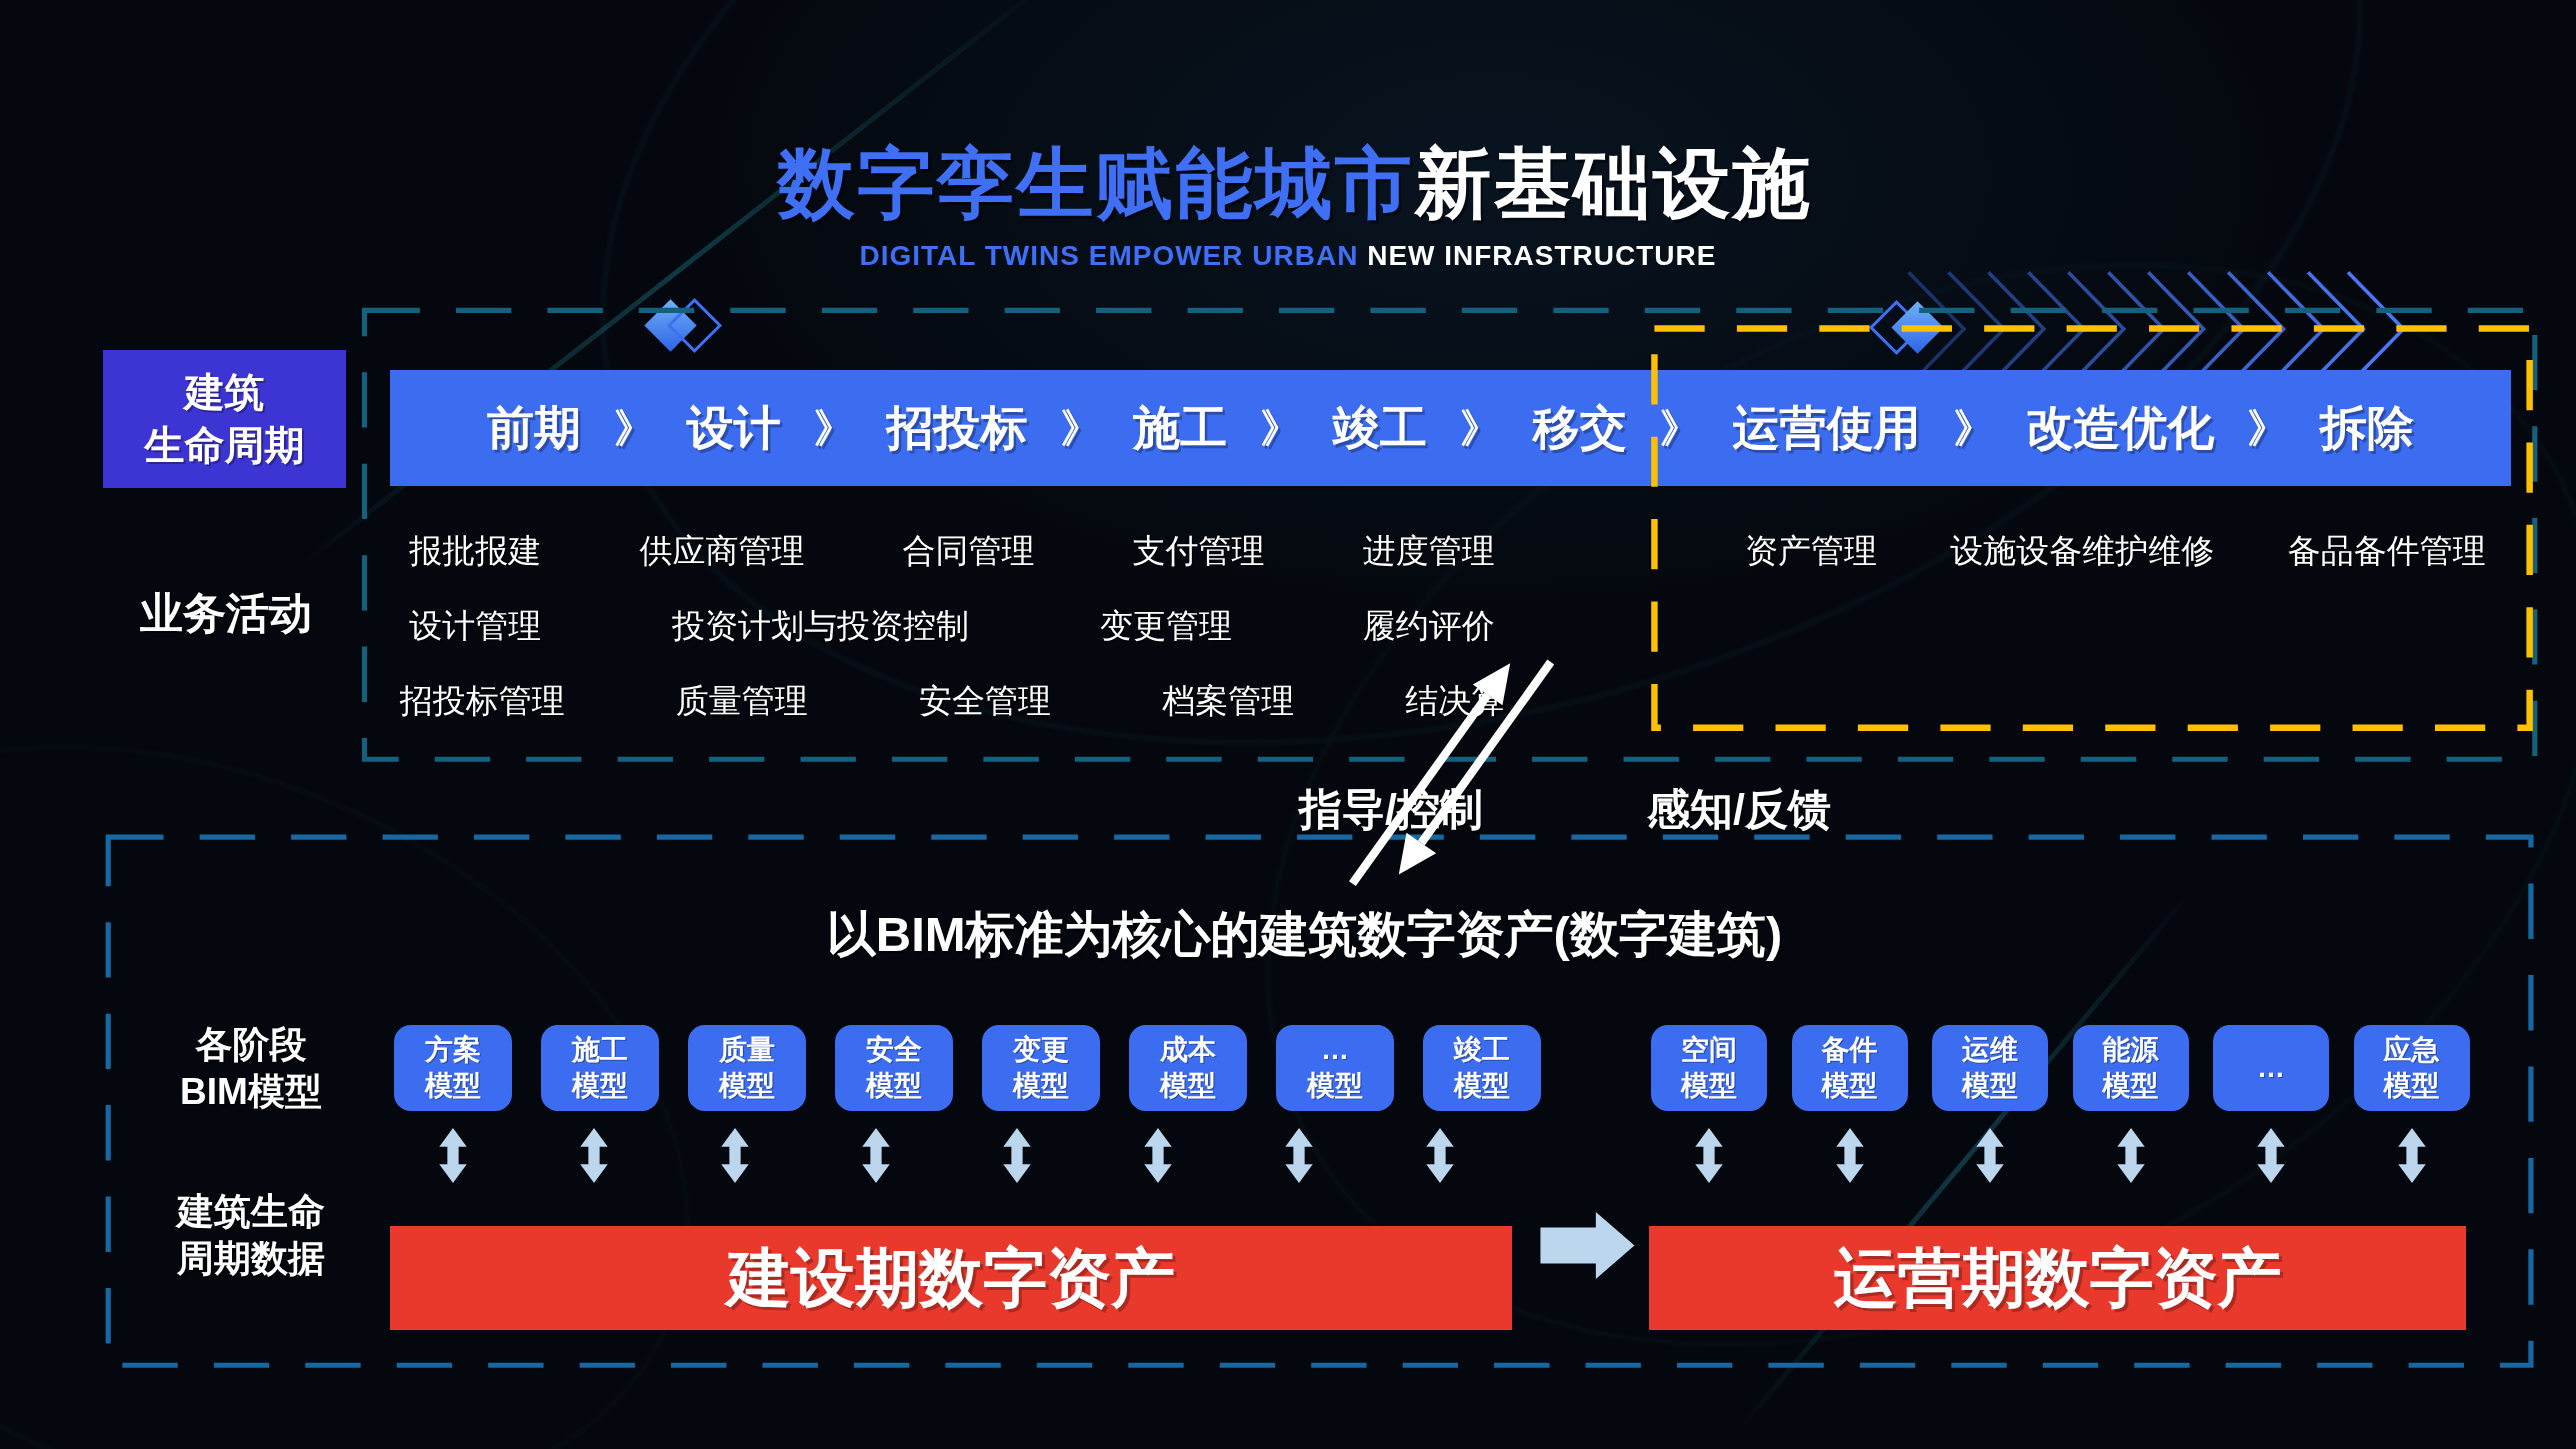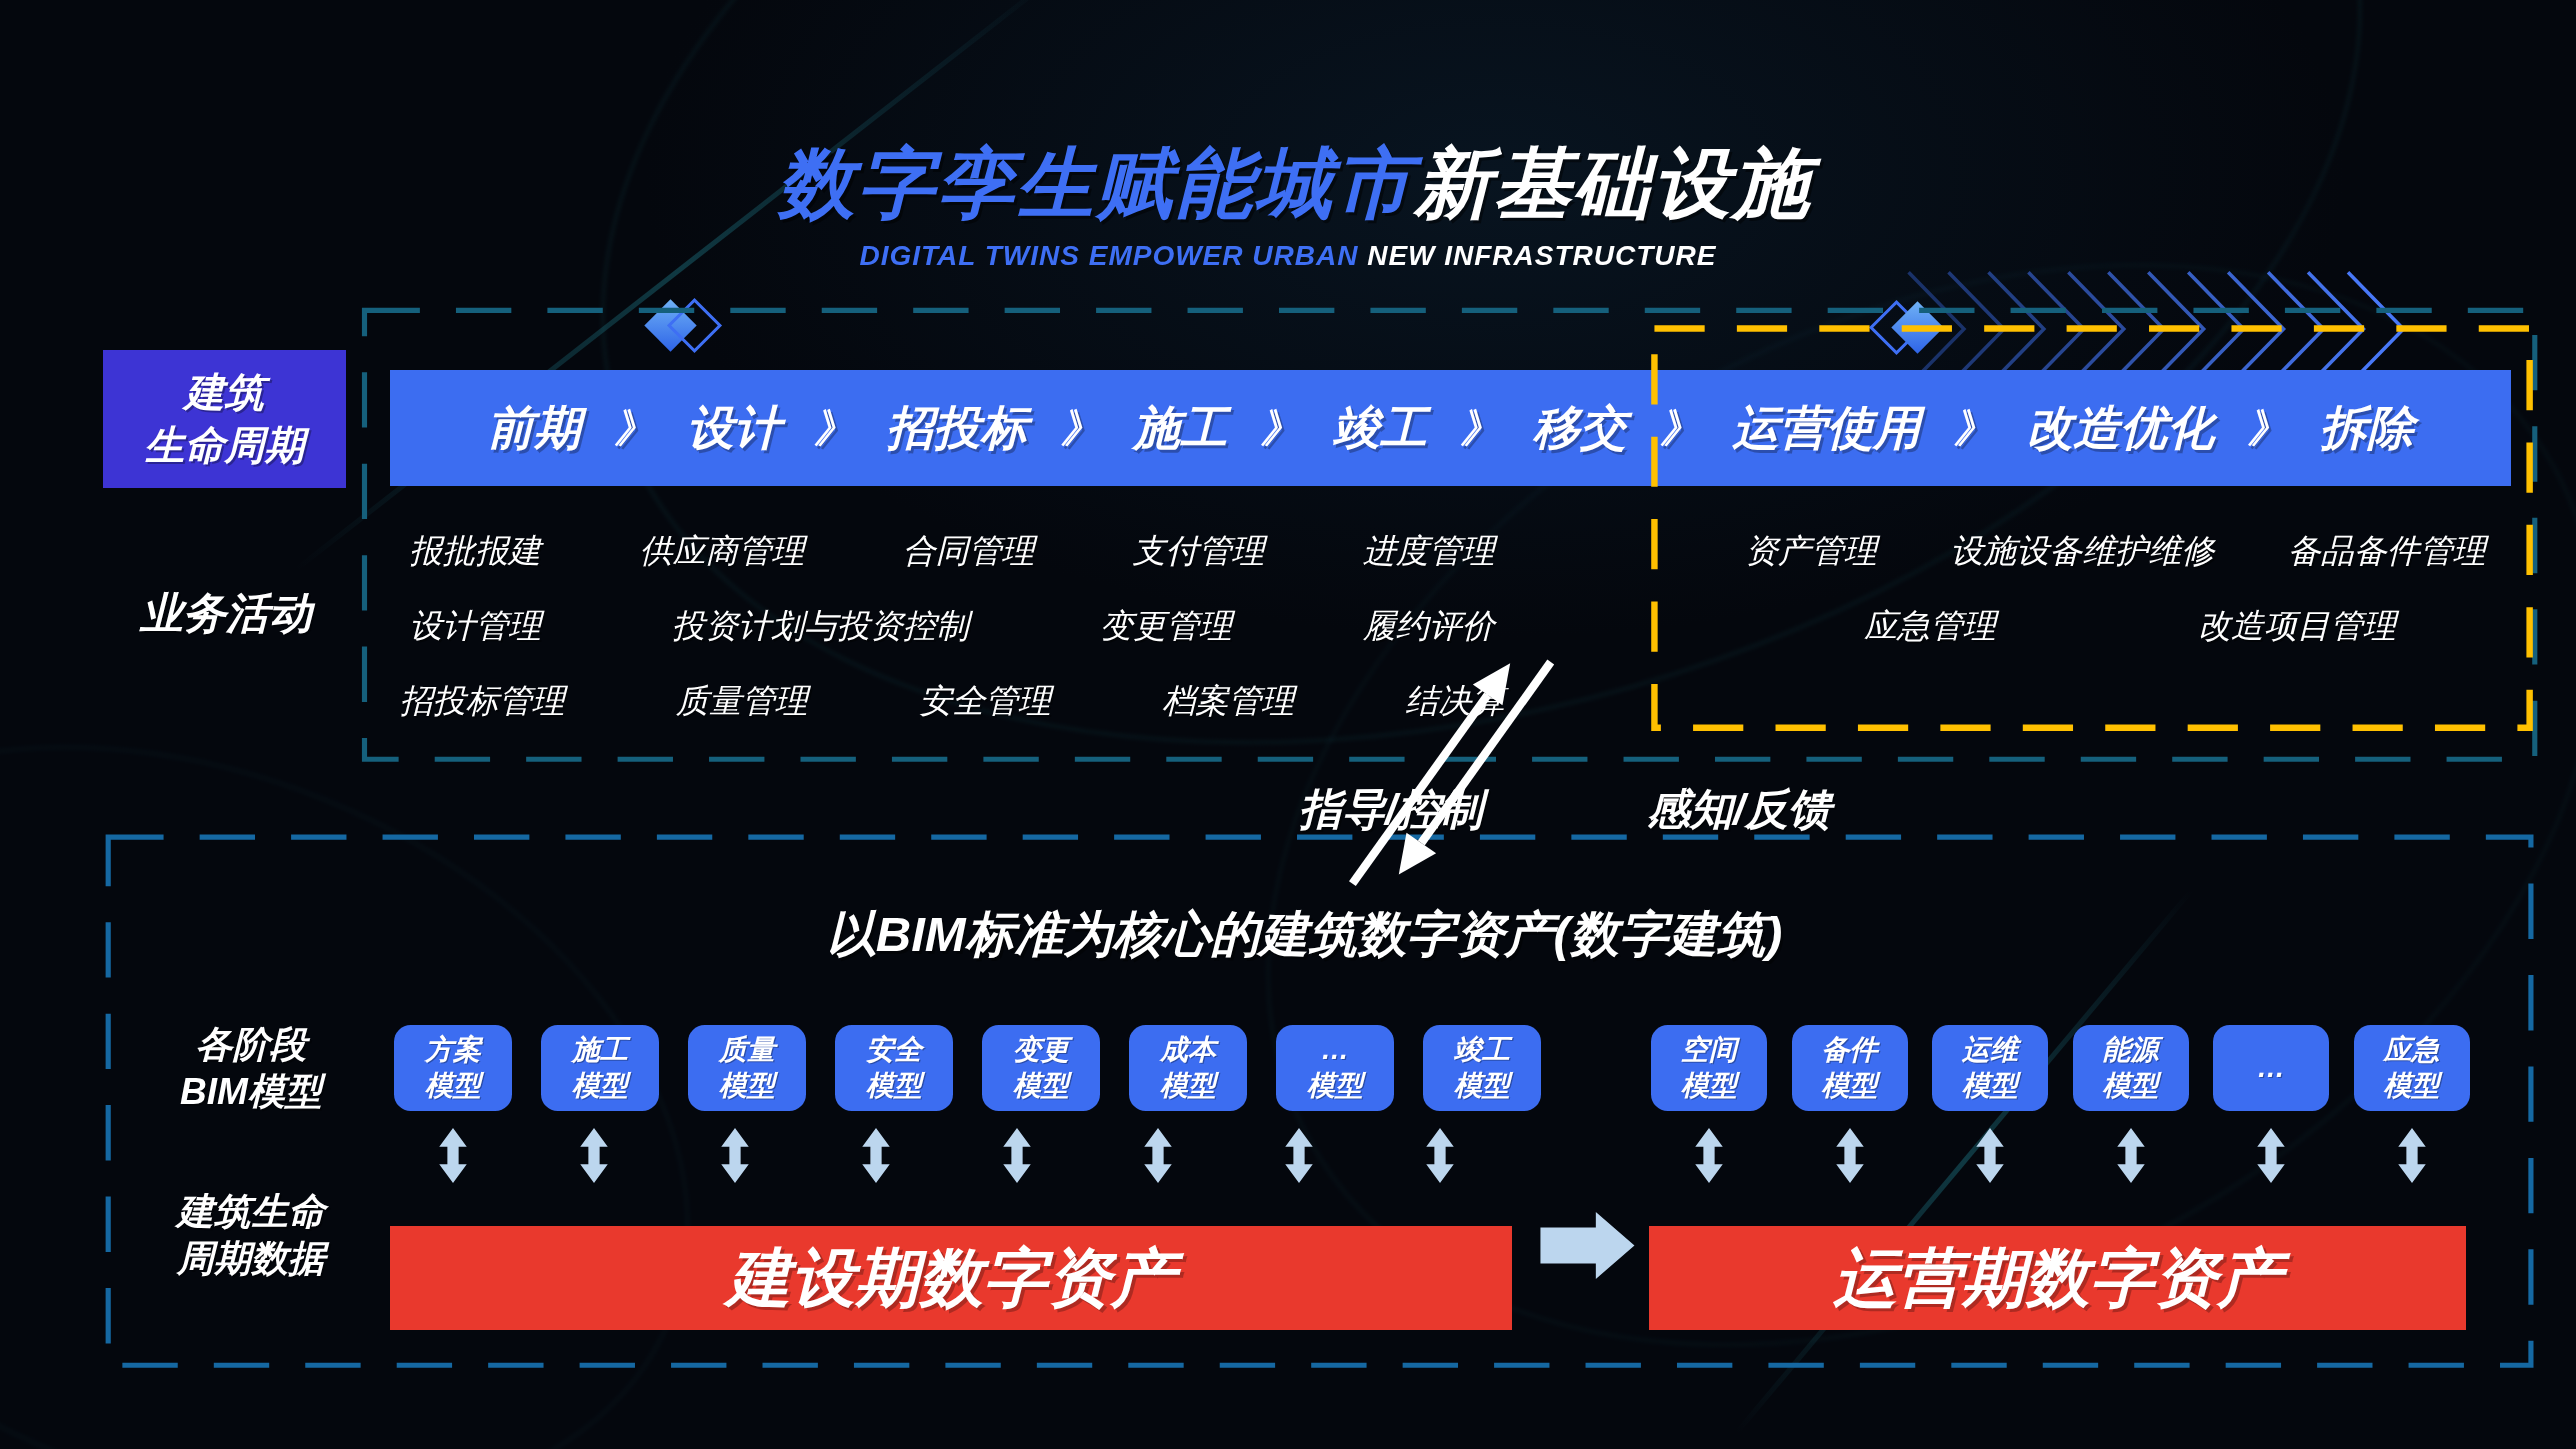--- a/index.html
+++ b/index.html
@@ -1,20 +1,20 @@
 <!DOCTYPE html>
 <html style="--accent: #3C6DF1; --title-blue: #3E6FF4; --indigo: #3D34D4; --red: #E9392D; --yellow: #FFC000; --teal-dash: #15607C; --blue-dash: #1568A2; --light-arrow: #BCD6EE;font-size:10.3px"><head>
 <meta charset="utf-8">
 <style>
   * { margin:0; padding:0; box-sizing:border-box; }
   html,body { width:2576px; height:1449px; background:#04070D; }
   body { font-family:"Liberation Sans","DejaVu Sans",sans-serif; color:#fff; }
   #stage { position:relative; width:2576px; height:1449px; overflow:hidden;
     background: radial-gradient(ellipse 1417px 773px at 58% 12%, #081420 0%, #04070D 60%),
-                #04070D; font-style: italic; }
+                #04070D; }
 
   
   .swirl { position:absolute; border-radius:50%; border:2.6px solid rgba(24,110,125,0.22); filter:blur(1.9px); }
   .swirl.s1 { width:1803px; height:1095px; left:580px; top:-386px; transform:rotate(-16deg); }
   .swirl.s2 { width:1417px; height:966px; left:1224px; top:322px; transform:rotate(-28deg); border-color:rgba(20,95,110,0.16); }
   .swirl.s3 { width:1030px; height:708px; left:-322px; top:773px; transform:rotate(22deg); border-color:rgba(20,95,110,0.14); }
   .streak { position:absolute; height:4.5px; background:linear-gradient(90deg,transparent,rgba(32,130,145,0.4),transparent); }
   .streak.t1 { width:966px; left:193px; top:270px; transform:rotate(-38deg); }
   .streak.t2 { width:708px; left:1610px; top:1159px; transform:rotate(-50deg); }
 
@@ -186,24 +186,20 @@
         <span>档案管理</span>
         <span>结决算</span>
       </div>
     </div>
   <div class="acts" id="actsRight">
       <div class="act-row r1">
         <span>资产管理</span>
         <span>设施设备维护维修</span>
         <span>备品备件管理</span>
       </div>
-      <div class="act-row r3">
-        <span>应急管理</span>
-        <span>改造项目管理</span>
-      </div>
     </div>
 
   <div class="flow-label" id="lblControl">指导/控制</div>
   <div class="flow-label" id="lblFeedback">感知/反馈</div>
 
   <div class="bim-title">以BIM标准为核心的建筑数字资产(数字建筑)</div>
   <div class="side-label" id="stageLabel">
     <div>各阶段</div>
     <div>BIM模型</div>
   </div>

